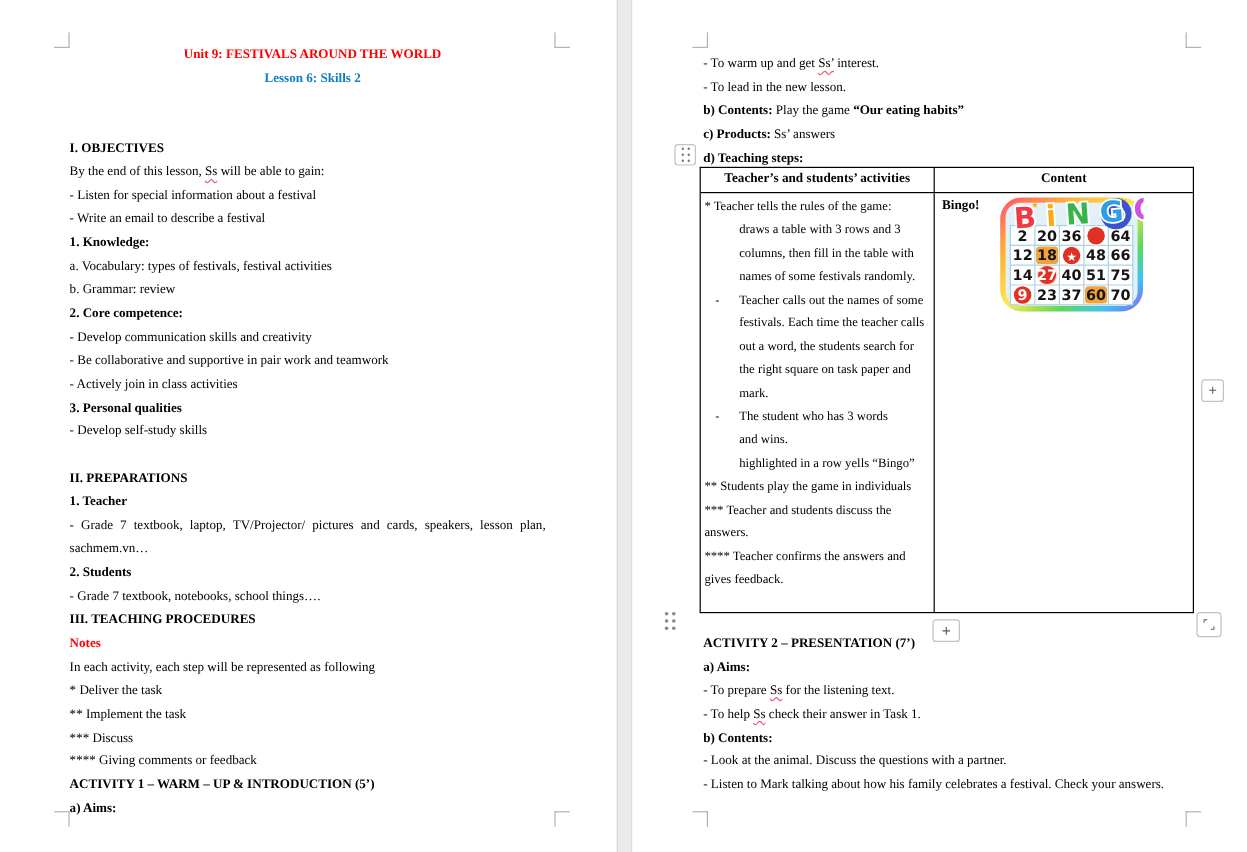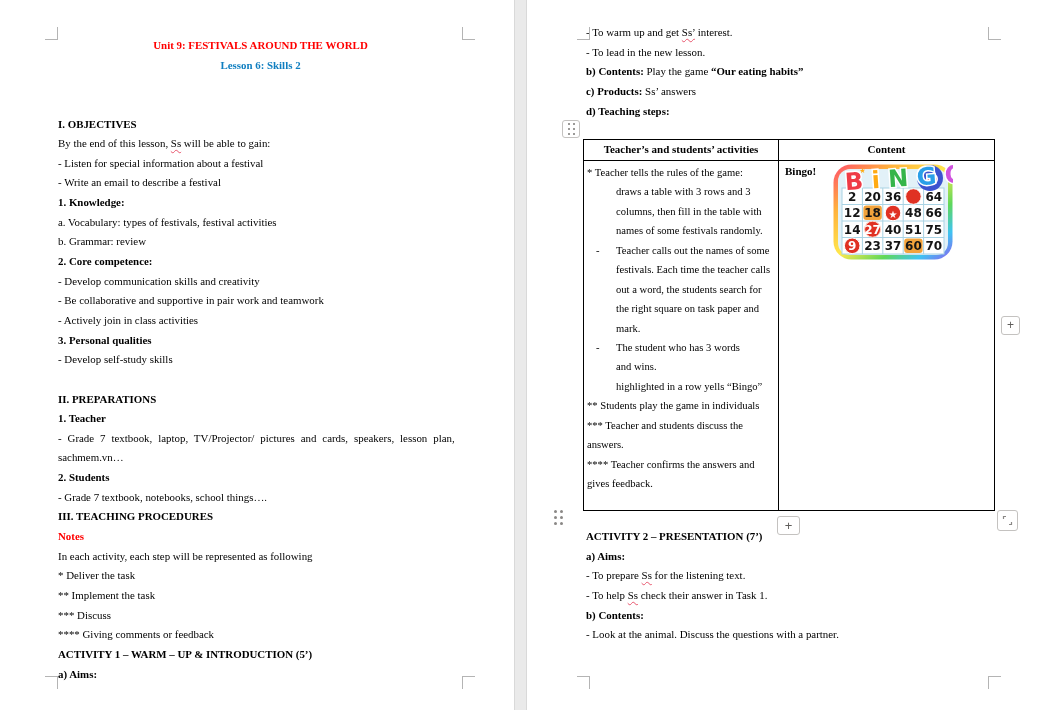--- a/index.html
+++ b/index.html
@@ -97,21 +97,21 @@
       <div class="line"><span>*** Discuss</span></div>
       <div class="line"><span>**** Giving comments or feedback</span></div>
       <div class="line"><span style="font-weight: bold;">ACTIVITY 1 – WARM – UP &amp; INTRODUCTION (5’)</span></div>
       <div class="line"><span style="font-weight: bold;">a) Aims:</span></div>
     </div>
 </div>
 
 <div id="page-gap"></div>
 
 <div class="page" id="page-right">
-  <div class="flow" style="left:59px;top:23px;width:404px;">
+  <div class="flow" style="left:59px;top:44px;width:404px;">
       <div class="line"><span>- To warm up and get </span><span class="squiggle">Ss’</span><span> interest.</span></div>
       <div class="line"><span>- To lead in the new lesson.</span></div>
       <div class="line"><span style="font-weight: bold;">b) Contents:</span><span> Play the game </span><span style="font-weight: bold;">“Our eating habits”</span></div>
       <div class="line"><span style="font-weight: bold;">c) Products:</span><span> Ss’ answers</span></div>
       <div class="line"><span style="font-weight: bold;">d) Teaching steps:</span></div>
     </div>
 
   <div class="doc-table">
     <div class="hdr">
       <div class="col-left">Teacher’s and students’ activities</div>
@@ -217,20 +217,21 @@
     </div>
   </div>
 
   <div class="flow" style="left:59px;top:527px;width:430px;">
       <div class="line"><span style="font-weight: bold;">ACTIVITY 2 – PRESENTATION (7’)</span></div>
       <div class="line"><span style="font-weight: bold;">a) Aims:</span></div>
       <div class="line"><span>- To prepare </span><span class="squiggle">Ss</span><span> for the listening text.</span></div>
       <div class="line"><span>- To help </span><span class="squiggle">Ss</span><span> check their answer in Task 1.</span></div>
       <div class="line"><span style="font-weight: bold;">b) Contents:</span></div>
       <div class="line"><span>- Look at the animal. Discuss the questions with a partner.</span></div>
+      <div class="line"><span>- Listen to Mark talking about how his family celebrates a festival. Check your answers.</span></div>
     </div>
 </div>
 
 <div class="crop tl" style="left:45px;top:27px;"></div>
 <div class="crop tr" style="left:462px;top:27px;"></div>
 <div class="crop bl" style="left:45px;top:676px;"></div>
 <div class="crop br" style="left:462px;top:676px;"></div>
 <div class="crop tl" style="left:577px;top:27px;"></div>
 <div class="crop tr" style="left:988px;top:27px;"></div>
 <div class="crop bl" style="left:577px;top:676px;"></div>

